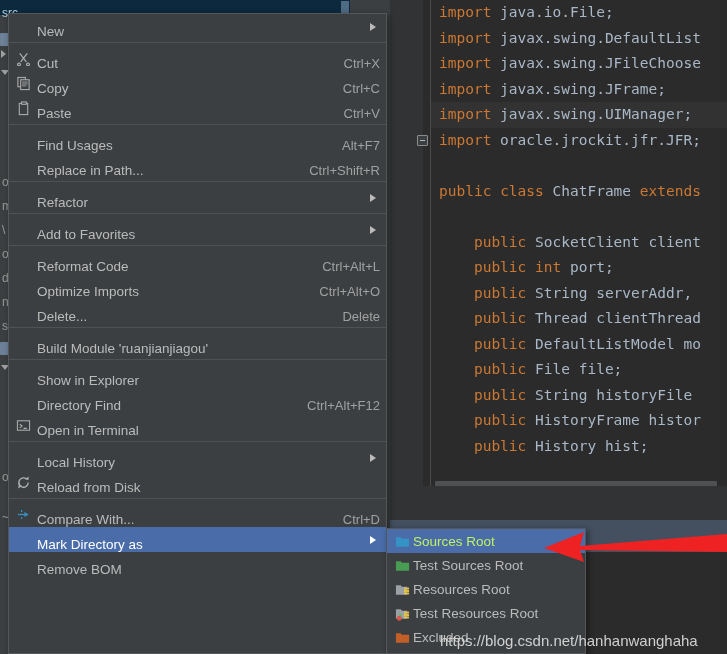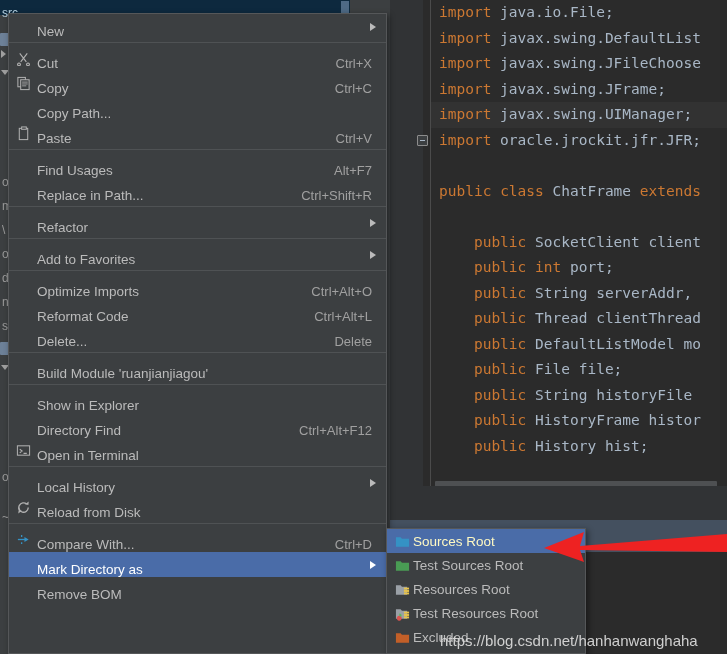--- a/index.html
+++ b/index.html
@@ -111,21 +111,21 @@
     position: relative; display: flex; align-items: flex-end;
     height: 25px; padding-left: 0; color: #bbbbbb; font-size: 13.5px;
     cursor: default; user-select: none;
   }
   .mi.selected { background: #4a6ca8; color: #ffffff; }
   .mi .icon-slot {
     width: 28px; min-width: 28px; height: 25px;
     display: flex; align-items: center; justify-content: center;
   }
   .mi .label { flex: 1; white-space: nowrap; }
-  .mi .accel { color: #a0a0a0; font-size: 13px; padding-right: 14px; white-space: nowrap; }
+  .mi .accel { color: #a0a0a0; font-size: 13px; padding-right: 6px; white-space: nowrap; }
   .mi .arrow {
     position: absolute; right: 10px; top: 50%; margin-top: -4px;
     width: 0; height: 0;
     border-left: 6px solid #bbbbbb;
     border-top: 4px solid transparent;
     border-bottom: 4px solid transparent;
   }
   .mi.selected .arrow { border-left-color: #ffffff; }
   .sep { height: 1px; background: #4f5254; margin: 3px 0; }
 
@@ -136,21 +136,21 @@
   .submenu {
     position: absolute; left: 386px; top: 528px; width: 200px; height: 126px;
     background: #3c3f41; border: 1px solid #555759;
     box-shadow: 2px 2px 6px rgba(0,0,0,.45);
     overflow: hidden;
   }
   .smi {
     display: flex; align-items: center; height: 24px;
     color: #bbbbbb; font-size: 13.5px; padding-left: 4px;
   }
-  .smi.selected { background: #4a6ca8; color: #fef9c3; }
+  .smi.selected { background: #4a6ca8; color: #bef264; }
   .smi .sic { width: 22px; min-width: 22px; height: 24px; display:flex; align-items:center; justify-content:center; }
 
   
   .redarrow { position: absolute; left: 500px; top: 526px; pointer-events: none; }
 
   
   .watermark {
     position: absolute; left: 440px; top: 632px;
     font-size: 15px; color: #d8d8d8;
     font-family: "Liberation Sans", sans-serif;
@@ -217,24 +217,20 @@
           <svg width="15" height="15" viewBox="0 0 16 16" class="ic">
             <rect x="2" y="1.5" width="8" height="10" fill="#3c3f41" stroke="#b0b0b0" stroke-width="1.1"></rect>
             <rect x="5" y="4" width="9" height="10.5" fill="#3c3f41" stroke="#b0b0b0" stroke-width="1.1"></rect>
             <path d="M6.5 6.5 H12.5 M6.5 8.5 H12.5 M6.5 10.5 H11" fill="none" stroke="#b0b0b0" stroke-width="0.9"></path>
           </svg>
         </div>
         <div class="label">Copy</div>
         <div class="accel">Ctrl+C</div>
       </div>
       <div class="mi">
-        <div class="icon-slot"></div>
-        <div class="label">Copy Path...</div>
-      </div>
-      <div class="mi">
         <div class="icon-slot">
           <svg width="15" height="15" viewBox="0 0 16 16" class="ic">
             <rect x="3.5" y="2.5" width="9" height="12" fill="#3c3f41" stroke="#b0b0b0" stroke-width="1.1"></rect>
             <rect x="6" y="1" width="5" height="2.5" fill="#3c3f41" stroke="#b0b0b0" stroke-width="1.1"></rect>
           </svg>
         </div>
         <div class="label">Paste</div>
         <div class="accel">Ctrl+V</div>
       </div>
       <div class="sep"></div>
@@ -256,27 +252,27 @@
       </div>
       <div class="sep"></div>
       <div class="mi">
         <div class="icon-slot"></div>
         <div class="label">Add to Favorites</div>
         <div class="arrow"></div>
       </div>
       <div class="sep"></div>
       <div class="mi">
         <div class="icon-slot"></div>
+        <div class="label">Reformat Code</div>
+        <div class="accel">Ctrl+Alt+L</div>
+      </div>
+      <div class="mi">
+        <div class="icon-slot"></div>
         <div class="label">Optimize Imports</div>
         <div class="accel">Ctrl+Alt+O</div>
-      </div>
-      <div class="mi">
-        <div class="icon-slot"></div>
-        <div class="label">Reformat Code</div>
-        <div class="accel">Ctrl+Alt+L</div>
       </div>
       <div class="mi">
         <div class="icon-slot"></div>
         <div class="label">Delete...</div>
         <div class="accel">Delete</div>
       </div>
       <div class="sep"></div>
       <div class="mi">
         <div class="icon-slot"></div>
         <div class="label">Build Module 'ruanjianjiagou'</div>

